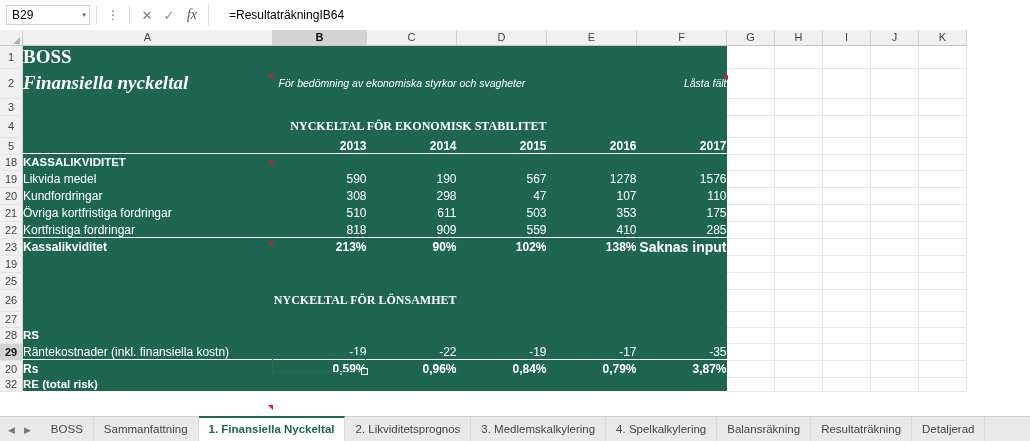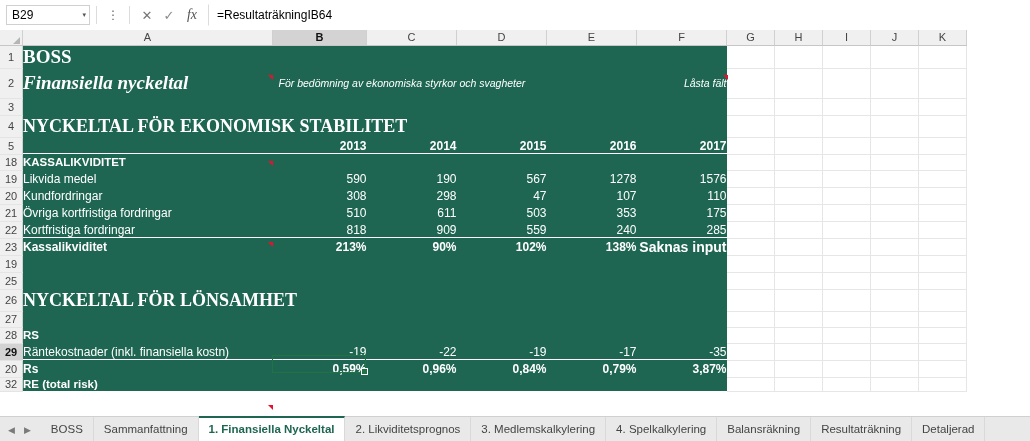--- a/index.html
+++ b/index.html
@@ -31,21 +31,21 @@
   .fb-dots{color:#666;font-size:12px;letter-spacing:0px;padding:0 4px;}
   .fb-btn{
     width:22px;height:20px;display:flex;align-items:center;justify-content:center;
     color:#777;font-size:13px;
   }
   .fb-btn.check{color:#8a8a8a;}
   .fb-fx{font-style:italic;font-family:"Liberation Serif",serif;font-size:14px;color:#555;width:24px;text-align:center;}
   .fb-input{
     flex:1;height:20px;margin-right:8px;margin-left:4px;
     border:1px solid transparent;border-left:1px solid #dcdcdc;
-    padding-left:8px;display:flex;align-items:center;
+    padding-left:20px;display:flex;align-items:center;
     font-size:12px;background:#fff;
   }
 
   
   .grid{position:absolute;left:0;top:30px;width:1030px;height:386px;background:#fff;}
   table.sheet{border-collapse:collapse;table-layout:fixed;}
   table.sheet td,table.sheet th{padding:0;margin:0;}
 
   
   .colhead{height:15px;background:#f0f0f0;}
@@ -66,21 +66,21 @@
     width:22px;background:#f0f0f0;border-right:1px solid #d0d0d0;border-bottom:1px solid #e4e4e4;
     text-align:center;font-size:11px;color:#444;
   }
   .rowhead.sel{background:#d3d3d3;color:#111;font-weight:bold;margin-top:28px;}
   td.blankcell{border-right:1px solid #e6e6e6;border-bottom:1px solid #e6e6e6;background:#fff;}
   
   td.green{background:#1e6652;color:#ffffff;border-right:none;border-bottom:none;}
   td.green.r{text-align:right;}
   .bold{font-weight:bold;}
   .ser{font-family:"Liberation Serif",serif;}
-  .big{font-size:18px;}
+  .big{font-size:12px;text-align:right;}
   .bigger{font-size:19px;}
   .ital{font-style:italic;}
   .small{font-size:10.5px;}
   .underline-row td.green{box-shadow:inset 0 -1px 0 #ffffff;}
 
   
   .selcell{position:relative;}
   .selbox{
     position:absolute;border:1.5px solid #217346;box-sizing:border-box;
     pointer-events:none;
@@ -289,21 +289,21 @@
         <td class="blankcell"></td>
         <td class="blankcell"></td>
       </tr>
 
       <tr class="underline-row" style="height:17px">
         <td class="rowhead">22</td>
         <td class="green">Kortfristiga fordringar</td>
         <td class="green r">818</td>
         <td class="green r">909</td>
         <td class="green r">559</td>
-        <td class="green r">240</td>
+        <td class="green r">410</td>
         <td class="green r">285</td>
         <td class="blankcell"></td>
         <td class="blankcell"></td>
         <td class="blankcell"></td>
         <td class="blankcell"></td>
         <td class="blankcell"></td>
       </tr>
 
       <tr style="height:17px">
         <td class="rowhead">23</td>

